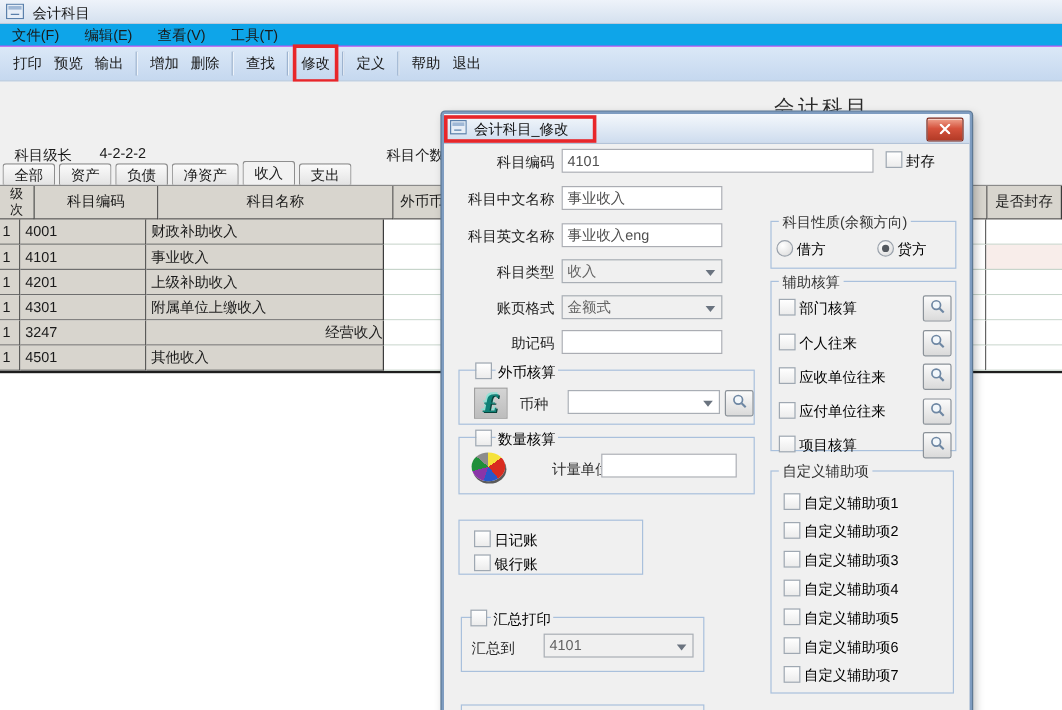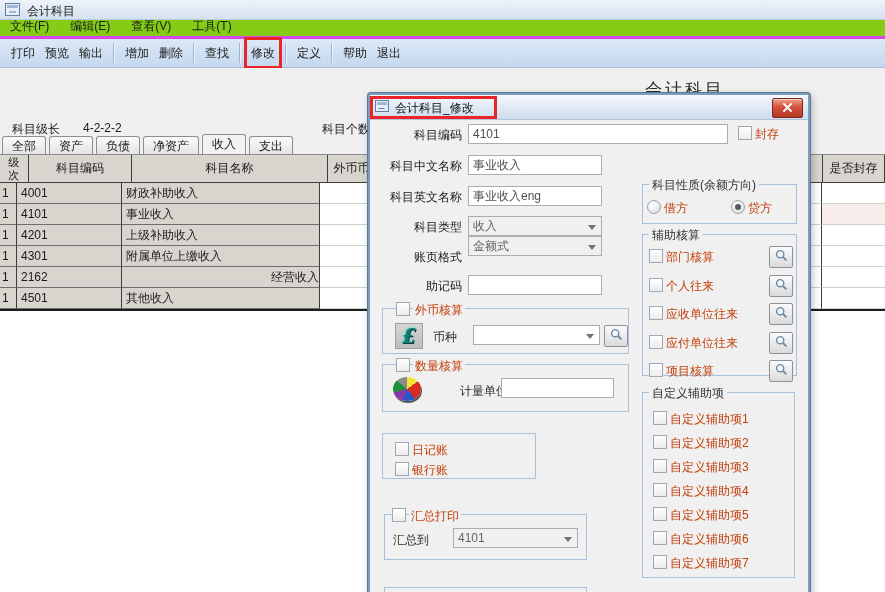--- a/index.html
+++ b/index.html
@@ -3,22 +3,22 @@
 <meta charset="utf-8">
 <style>
   html,body{margin:0;padding:0;}
   body{width:885px;height:592px;position:relative;overflow:hidden;background:#fff;
        font-family:"Liberation Sans","DejaVu Sans",sans-serif;font-size:12px;color:#1a1a1a;}
   
   .titlebar{position:absolute;left:0;top:0;width:885px;height:19px;
             background:linear-gradient(#eef3fa,#d5e1ef);border-bottom:1px solid #bcc9da;}
   .titlebar .title{position:absolute;left:27px;top:3px;}
   .app-icon{position:absolute;left:5px;top:3px;width:15px;height:13px;}
-  .menubar{position:absolute;left:0;top:20px;width:885px;height:19px;background:#84cc16;
-           border-bottom:3px solid #d946ef;display:flex;align-items:flex-end;gap:13px;
+  .menubar{position:absolute;left:0;top:20px;width:885px;height:19px;background:#0ea5e9;
+           border-bottom:1px solid #d946ef;display:flex;align-items:flex-start;gap:13px;
            padding-left:6px;box-sizing:border-box;}
   .menu-item{padding:1px 4px;cursor:default;}
   .toolbar{position:absolute;left:0;top:39px;width:885px;height:29px;
            background:linear-gradient(#dbe8f7,#c5d8ef);border-bottom:1px solid #a6bbd4;
            display:flex;align-items:center;padding-left:6px;box-sizing:border-box;}
   .toolbar-item{padding:3px 4px;margin:0 1px;position:relative;cursor:default;}
   .toolbar-item.annotated::after{content:"";position:absolute;left:-3px;right:-3px;top:-5px;bottom:-4px;
            border:3px solid #e8262a;}
   .tb-sep{width:1px;height:20px;background:#9db3cf;border-right:1px solid #edf3fa;margin:0 5px;}
   .infobar{position:absolute;left:0;top:68px;width:885px;height:86px;background:#f0f0f0;}
@@ -59,21 +59,21 @@
   .tbox{position:absolute;height:20px;background:#fff;border:1px solid #abadb3;box-sizing:border-box;
         padding:2px 4px;color:#4f4f4f;line-height:15px;overflow:hidden;white-space:nowrap;}
   .combo{position:absolute;height:20px;background:#fff;border:1px solid #a9aeb5;box-sizing:border-box;
         padding:2px 16px 2px 4px;color:#4f4f4f;line-height:15px;overflow:hidden;white-space:nowrap;}
   .combo.dis{background:#f0f0f0;color:#636363;}
   .combo .arrow{position:absolute;right:5px;top:8px;width:0;height:0;border-left:4px solid transparent;
         border-right:4px solid transparent;border-top:5px solid #6a737f;}
   .grp{position:absolute;border:1px solid #a9c0dc;box-sizing:border-box;}
   .grp-label{position:absolute;top:-8px;left:6px;background:#f0f0f0;padding:0 3px;color:#333;white-space:nowrap;}
   .cb{position:absolute;width:12px;height:12px;border:1px solid #9fa8b2;background:linear-gradient(#fff,#ececec);box-sizing:content-box;}
-  .cb-label{position:absolute;color:#c2410c;white-space:nowrap;}
+  .cb-label{position:absolute;color:#000000;white-space:nowrap;}
   .radio{position:absolute;width:12px;height:12px;border:1px solid #99a1ab;border-radius:50%;
          background:radial-gradient(circle at 35% 30%,#fff,#d9d9d9);}
   .radio.sel::after{content:"";position:absolute;left:3px;top:3px;width:6px;height:6px;border-radius:50%;background:#54595f;}
   .mag-btn{position:absolute;width:22px;height:20px;border:1px solid #8b9299;border-radius:2px;
          background:linear-gradient(#fbfbfb,#dadada);display:flex;align-items:center;justify-content:center;cursor:default;}
   .pound-icon{position:absolute;width:28px;height:26px;background:linear-gradient(#d4d4d4,#bdbdbd);
          border:1px solid #a0a0a0;display:flex;align-items:center;justify-content:center;
          font-family:"DejaVu Serif",serif;font-style:italic;font-weight:bold;font-size:20px;color:#0e8176;
          text-shadow:1px 1px 0 #07433b,-1px -1px 0 #8fe0d4;box-sizing:border-box;}
   .pie-icon{position:absolute;width:28px;height:24px;border-radius:50%;
@@ -179,21 +179,21 @@
     <div class="trow">
       <div class="td gray lv" style="width: 17px;">1</div>
       <div class="td gray" style="width: 105px;">4301</div>
       <div class="td gray" style="width: 198px;">附属单位上缴收入</div>
       <div class="td white" style="width: 490px;"></div>
       <div class="td white" style="width: 12px;"></div>
       <div class="td white seal" style="width: 63px;"></div>
     </div>
     <div class="trow">
       <div class="td gray lv" style="width: 17px;">1</div>
-      <div class="td gray" style="width: 105px;">2162</div>
+      <div class="td gray" style="width: 105px;">3247</div>
       <div class="td gray" style="width: 198px; text-align: right;">经营收入</div>
       <div class="td white" style="width: 490px;"></div>
       <div class="td white" style="width: 12px;"></div>
       <div class="td white seal" style="width: 63px;"></div>
     </div>
     <div class="trow">
       <div class="td gray lv" style="width: 17px;">1</div>
       <div class="td gray" style="width: 105px;">4501</div>
       <div class="td gray" style="width: 198px;">其他收入</div>
       <div class="td white" style="width: 490px;"></div>
@@ -223,21 +223,21 @@
   <div id="dlg-fields">
       <span class="fld-label" style="top: 32px;">科目编码</span>
       <span class="tbox" style="left: 98px; top: 29px; width: 260px;">4101</span>
       <span class="fld-label" style="top: 63px;">科目中文名称</span>
       <span class="tbox" style="left: 98px; top: 60px; width: 134px;">事业收入</span>
       <span class="fld-label" style="top: 94px;">科目英文名称</span>
       <span class="tbox" style="left: 98px; top: 91px; width: 134px;">事业收入eng</span>
       <span class="fld-label" style="top: 124px;">科目类型</span>
       <span class="combo dis" style="left: 98px; top: 121px; width: 134px;"><span>收入</span><span class="arrow"></span></span>
       <span class="fld-label" style="top: 154px;">账页格式</span>
-      <span class="combo dis" style="left: 98px; top: 141px; width: 134px;"><span>金额式</span><span class="arrow"></span></span>
+      <span class="combo dis" style="left: 98px; top: 151px; width: 134px;"><span>金额式</span><span class="arrow"></span></span>
       <span class="fld-label" style="top: 183px;">助记码</span>
       <span class="tbox" style="left: 98px; top: 180px; width: 134px;"></span>
     </div>
 
   <span class="cb" style="left:368px;top:31px;"></span>
   <span class="cb-label" style="left:385px;top:31px;">封存</span>
 
   <div class="grp" style="left:272px;top:89px;width:155px;height:40px;">
     <span class="grp-label">科目性质(余额方向)</span>
     <span id="nature-opts"><span class="radio" style="left: 4px; top: 15px;"></span><span class="cb-label" style="left: 21px; top: 15px;">借方</span><span class="radio sel" style="left: 88px; top: 15px;"></span><span class="cb-label" style="left: 105px; top: 15px;">贷方</span></span>

